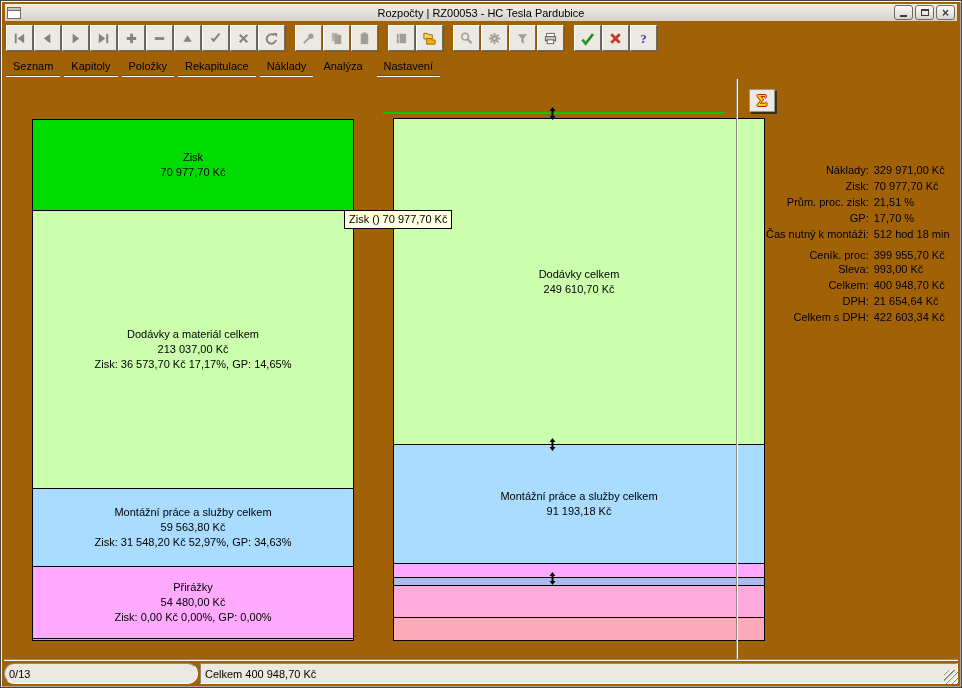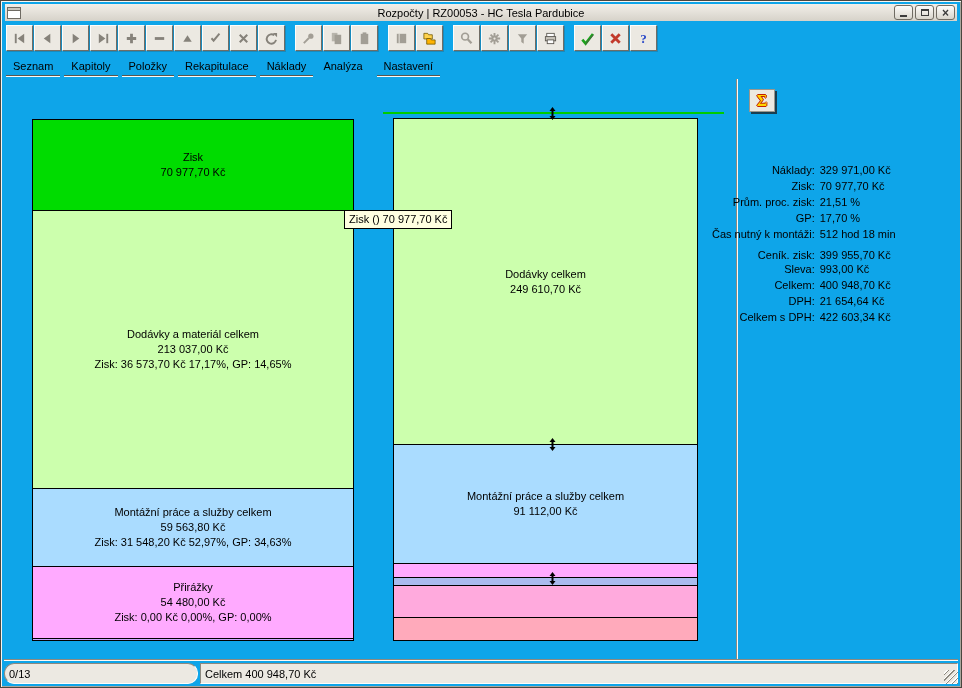--- a/index.html
+++ b/index.html
@@ -1,18 +1,18 @@
 <!DOCTYPE html>
 <html lang="cs"><head>
 <meta charset="utf-8">
 <style>
   html,body{margin:0;padding:0;background:#ece9e2;}
   *{box-sizing:border-box;cursor:default;}
   .window{
-    position:relative;width:962px;height:688px;background:#0ea5e9;
+    position:relative;width:962px;height:688px;background:#a16207;
     border:1px solid #4a463f;
     box-shadow:inset 1px 1px 0 #f8f6f1, inset -1px -1px 0 #aaa69d;
     font-family:"Liberation Sans",sans-serif;font-size:11px;color:#000;
     overflow:hidden;
   }
   
   .titlebar{position:absolute;top:3px;left:4px;right:4px;height:17px;
     background:linear-gradient(#f2efe9,#d6d2c9);display:flex;align-items:center;padding:0 2px;}
   .win-icon{width:14px;height:12px;background:#fff;border:1px solid #6f6b63;display:inline-block;position:relative;flex:none;}
   .win-icon-inner{position:absolute;top:0;left:0;right:0;height:3px;background:#c9c5bc;border-bottom:1px solid #6f6b63;}
@@ -36,35 +36,35 @@
   .tab{padding:3px 7px 3px;border-bottom:1px solid #5a564f;box-shadow:0 1px 0 #fbfaf6;white-space:nowrap;}
   .tab.selected{border-bottom-color:transparent;box-shadow:none;padding:3px 10px;}
   .tab-div{width:1px;background:#5a564f;box-shadow:1px 0 0 #fbfaf6;margin:1px 2px 2px 1px;}
   
   .content{position:absolute;top:78px;left:3px;right:3px;bottom:27px;
     border-bottom:1px solid #8d897f;box-shadow:0 1px 0 #fbfaf6;}
   .guide-line{position:absolute;left:379px;top:33px;width:341px;height:2px;background:#00cc00;z-index:2;}
   .handle{position:absolute;width:7px;height:13px;z-index:4;line-height:0;}
   .bar{position:absolute;border:1px solid #000;display:flex;flex-direction:column;overflow:hidden;background:#fff;}
   .bar-left{left:28px;top:40px;width:322px;height:522px;}
-  .bar-right{left:389px;top:39px;width:305px;height:523px;}
+  .bar-right{left:389px;top:39px;width:372px;height:523px;}
   .seg{border-bottom:1px solid #000;display:flex;flex-direction:column;justify-content:center;
     text-align:center;overflow:hidden;flex:none;}
   .seg:last-child{border-bottom:none;flex:1 0 auto;}
   .seg-line{line-height:15px;white-space:nowrap;}
   .tooltip{position:absolute;left:340px;top:131px;background:#ffffe1;border:1px solid #000;
     padding:1px 4px 2px;line-height:14px;z-index:6;white-space:nowrap;}
   .vsep{position:absolute;top:0;bottom:0;left:732px;width:1px;background:#8d897f;box-shadow:1px 0 0 #fbfaf6;}
   
   .sigma-btn{position:absolute;left:745px;top:10px;width:26px;height:23px;background:#ece9e2;
     border:1px solid #9a968c;box-shadow:2px 2px 0 rgba(30,30,30,.75);
     font-family:"Liberation Serif",serif;font-size:16px;font-weight:bold;color:#ffd400;
     text-shadow:-1px 0 0 #c22000,1px 0 0 #c22000,0 -1px 0 #c22000,0 1px 0 #c22000;
     line-height:19px;text-align:center;padding:0;}
-  .stats{position:absolute;left:708px;top:83px;display:table;border-spacing:0;}
+  .stats{position:absolute;left:762px;top:83px;display:table;border-spacing:0;}
   .stat-row{display:table-row;}
   .stat-label{display:table-cell;text-align:right;padding-right:5px;height:16px;vertical-align:middle;white-space:nowrap;}
   .stat-value{display:table-cell;text-align:left;vertical-align:middle;white-space:nowrap;}
   .stat-row.group-start .stat-label,.stat-row.group-start .stat-value{padding-top:7px;}
   
   .statusbar{position:absolute;left:3px;right:3px;bottom:3px;height:22px;display:flex;gap:2px;align-items:stretch;padding-top:1px;}
   .status-panel{border:1px solid;border-color:#8d897f #fdfdfb #fdfdfb #8d897f;display:flex;align-items:center;padding:0 4px;background:#ece9e2;}
   .status-pos{width:194px;flex:none;border-radius:10px;}
   .status-total{flex:1;}
   .grip{position:absolute;right:0;bottom:0;width:14px;height:14px;
@@ -279,21 +279,21 @@
         </div>
         <div class="seg" style="height: 4px; background: rgb(204, 170, 255);"></div>
       </div>
     <div class="bar bar-right" id="bar1">
         <div class="seg" style="height: 326px; background: rgb(204, 255, 173);">
           <div class="seg-line">Dodávky celkem</div>
           <div class="seg-line">249 610,70 Kč</div>
         </div>
         <div class="seg" style="height: 119px; background: rgb(170, 220, 255);">
           <div class="seg-line">Montážní práce a služby celkem</div>
-          <div class="seg-line">91 112,00 Kč</div>
+          <div class="seg-line">91 193,18 Kč</div>
         </div>
         <div class="seg" style="height: 14px; background: rgb(255, 170, 255);"></div>
         <div class="seg" style="height: 8px; background: rgb(170, 187, 238);"></div>
         <div class="seg" style="height: 32px; background: rgb(255, 170, 221);"></div>
         <div class="seg" style="height: 24px; background: rgb(255, 170, 187);"></div>
       </div>
 
     <div class="tooltip">Zisk () 70 977,70 Kč</div>
 
     <div class="vsep"></div>
@@ -314,21 +314,21 @@
         </div>
         <div class="stat-row">
           <span class="stat-label">GP:</span>
           <span class="stat-value">17,70 %</span>
         </div>
         <div class="stat-row">
           <span class="stat-label">Čas nutný k montáži:</span>
           <span class="stat-value">512 hod 18 min</span>
         </div>
         <div class="stat-row group-start">
-          <span class="stat-label">Ceník. zisk:</span>
+          <span class="stat-label">Ceník. proc:</span>
           <span class="stat-value">399 955,70 Kč</span>
         </div>
         <div class="stat-row">
           <span class="stat-label">Sleva:</span>
           <span class="stat-value">993,00 Kč</span>
         </div>
         <div class="stat-row">
           <span class="stat-label">Celkem:</span>
           <span class="stat-value">400 948,70 Kč</span>
         </div>

